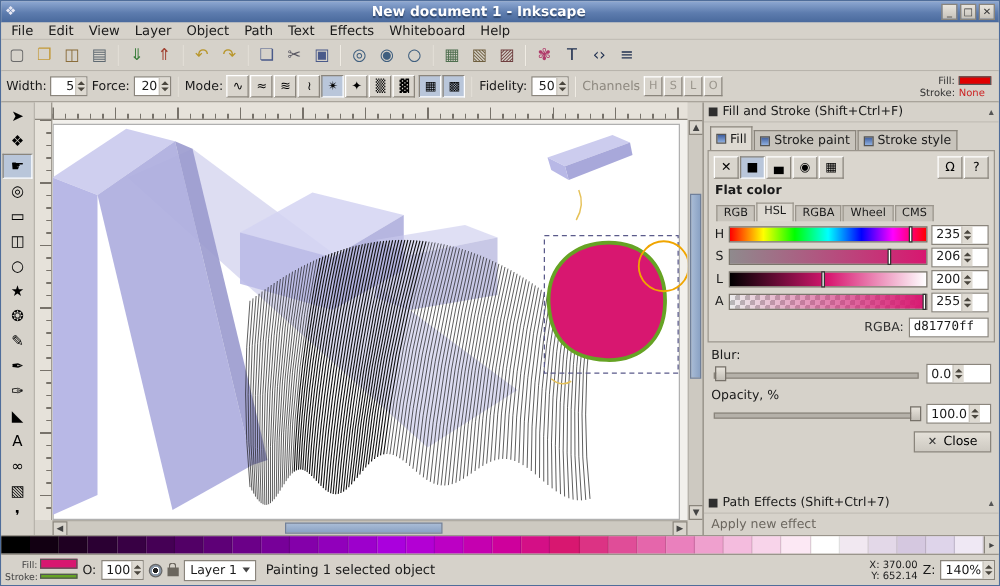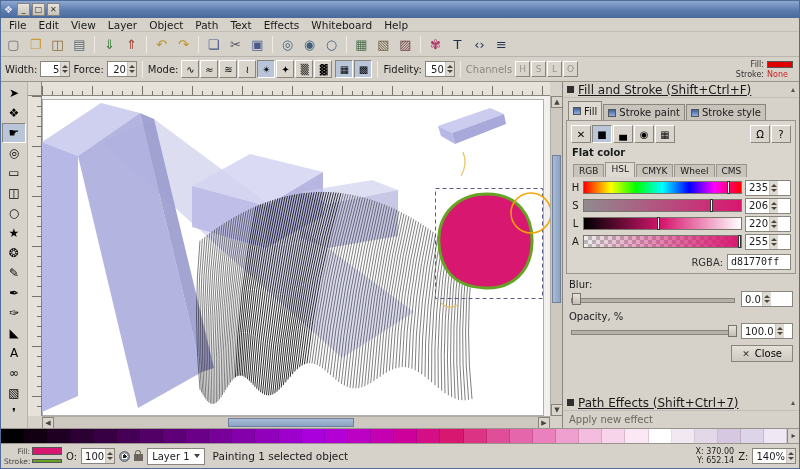--- a/index.html
+++ b/index.html
@@ -57,21 +57,21 @@
 .hscroll{grid-column:2;grid-row:3;display:flex;background:#cdc9c1;border-top:1px solid #b0aca4;}
 .sc-btn{flex:0 0 12px;width:12px;height:12px;background:#d9d5cd;border:1px solid #8a857c;font-size:7px;line-height:10px;text-align:center;color:#444;}
 .vtrack{flex:1;position:relative;}
 .vthumb{position:absolute;left:1px;right:1px;top:16%;height:50%;background:linear-gradient(to right,#a9bcd6,#8aa2c4);border:1px solid #70809a;}
 .htrack{flex:1;position:relative;}
 .hthumb{position:absolute;top:1px;bottom:1px;left:36%;width:26%;background:linear-gradient(#a9bcd6,#8aa2c4);border:1px solid #70809a;}
 
 .right-panel{width:237px;flex:0 0 237px;border-left:1px solid #8a857c;background:#d6d2ca;display:flex;flex-direction:column;overflow:hidden;}
 .dock-title{height:16px;flex:0 0 16px;display:flex;align-items:center;gap:4px;padding:0 4px;border-bottom:1px solid #c2beb6;}
 .dock-ic{width:7px;height:7px;background:#2e2e2e;flex:0 0 7px;}
-.dock-title-text{flex:1;font-size:12px;white-space:nowrap;overflow:hidden;text-decoration:underline;}
+.dock-title-text{flex:1;font-size:10px;white-space:nowrap;overflow:hidden;}
 .dock-collapse{font-size:8px;color:#555;}
 .fs-section{display:flex;flex-direction:column;padding:2px 3px 0;}
 .fstabs{display:flex;align-items:flex-end;height:20px;padding-left:2px;gap:1px;}
 .fstab{display:flex;align-items:center;gap:3px;padding:2px 4px;font-size:10px;background:#c8c4bc;border:1px solid #8a857c;border-bottom:none;height:16px;white-space:nowrap;}
 .fstab.active{background:#dedad2;height:19px;}
 .fstab-ic{width:8px;height:8px;background:linear-gradient(#4060a0,#90b0e0);border:1px solid #555;}
 .fs-body{border:1px solid #9a958c;padding:4px 4px 3px;display:flex;flex-direction:column;gap:3px;background:#dad6ce;}
 .paint-row{display:flex;gap:1px;align-items:center;}
 .paintbtn{width:20px;height:18px;border:1px solid;border-color:#fff #8a857c #8a857c #fff;background:#d9d5cd;font-size:10px;display:flex;align-items:center;justify-content:center;font-family:inherit;}
 .paintbtn.active{background:#b9c6da;border-color:#8a857c #fff #fff #8a857c;}
@@ -125,20 +125,21 @@
 .coords{display:flex;flex-direction:column;justify-content:center;font-size:8px;line-height:9px;color:#222;text-align:right;}
 .coord-row{white-space:nowrap;}
 </style>
 </head>
 <body>
 
 <div class="window">
 
   <div class="titlebar">
     <span class="tb-logo">❖</span>
+    <span class="tb-title">New document 1 - Inkscape</span>
     <span class="tb-btns">
       <span class="tb-winbtn">_</span>
       <span class="tb-winbtn">□</span>
       <span class="tb-winbtn">✕</span>
     </span>
   </div>
 
   <div class="menubar">
       <span class="menu-item">File</span>
       <span class="menu-item">Edit</span>
@@ -572,21 +573,21 @@
                 </button>
                 <button class="paintbtn">
                   <span>?</span>
                 </button>
               </span>
           </div>
           <div class="flat-label">Flat color</div>
           <div class="cstabs">
               <span class="cstab">RGB</span>
               <span class="cstab active">HSL</span>
-              <span class="cstab">CMYK</span>
+              <span class="cstab">RGBA</span>
               <span class="cstab">Wheel</span>
               <span class="cstab">CMS</span>
             </div>
 
           <div class="slider-row">
             <span class="sl-lbl">H</span>
             <span class="sl-track grad-h">
                 <i class="sl-marker" style="left:92%"></i>
               </span>
             <span class="spin sl-spin">
@@ -609,21 +610,21 @@
                   <i class="sa dn"></i>
                 </span>
               </span>
           </div>
           <div class="slider-row">
             <span class="sl-lbl">L</span>
             <span class="sl-track grad-l">
                 <i class="sl-marker" style="left:47%"></i>
               </span>
             <span class="spin sl-spin">
-                <span class="spin-val">220</span>
+                <span class="spin-val">200</span>
                 <span class="spin-arrows">
                   <i class="sa up"></i>
                   <i class="sa dn"></i>
                 </span>
               </span>
           </div>
           <div class="slider-row">
             <span class="sl-lbl">A</span>
             <span class="sl-track grad-a">
                 <i class="sl-marker" style="left:99%"></i>

